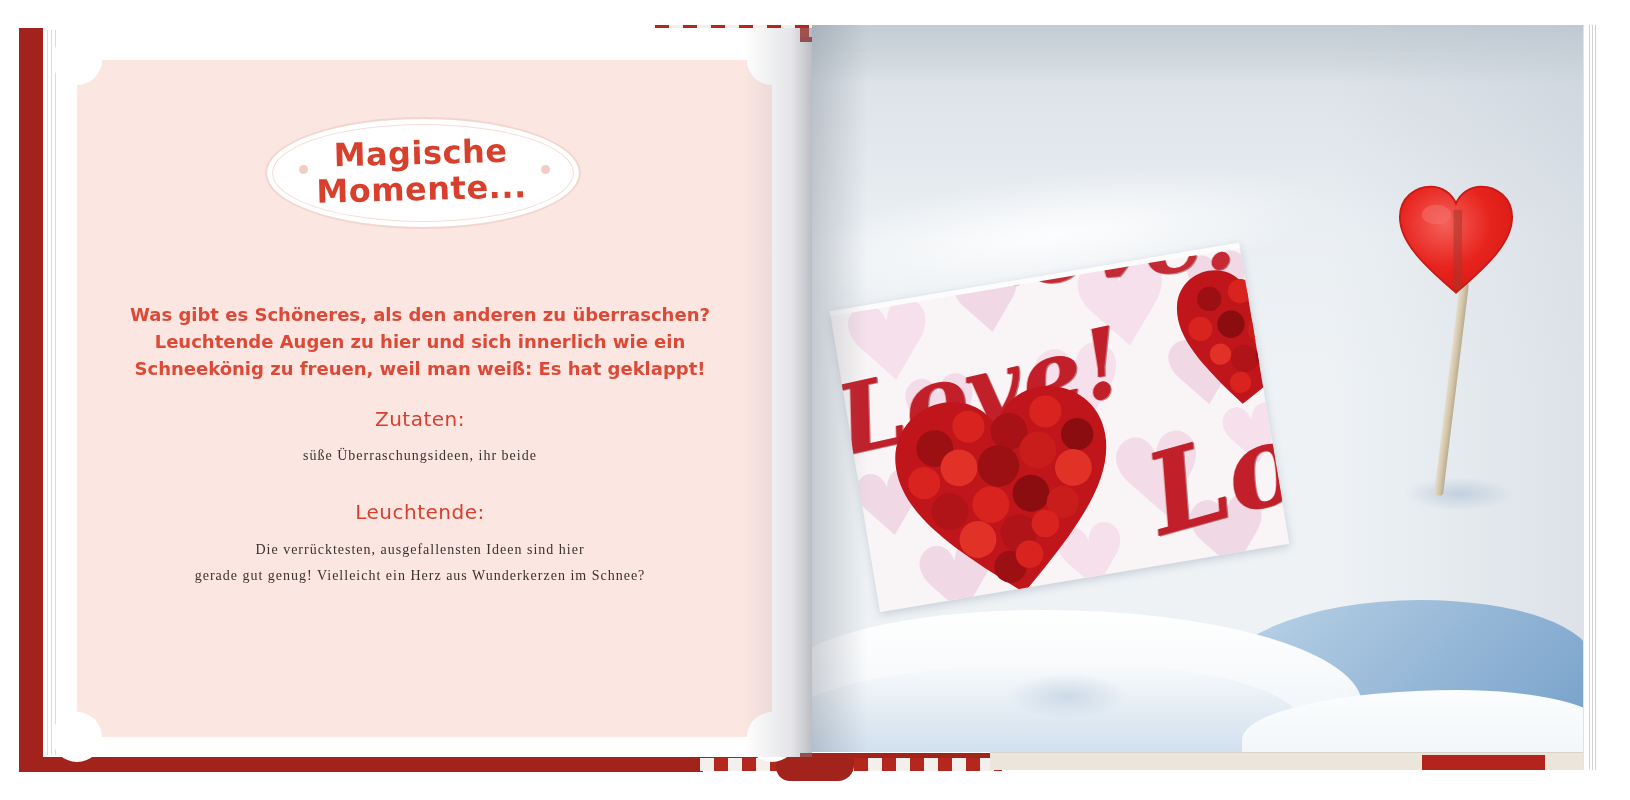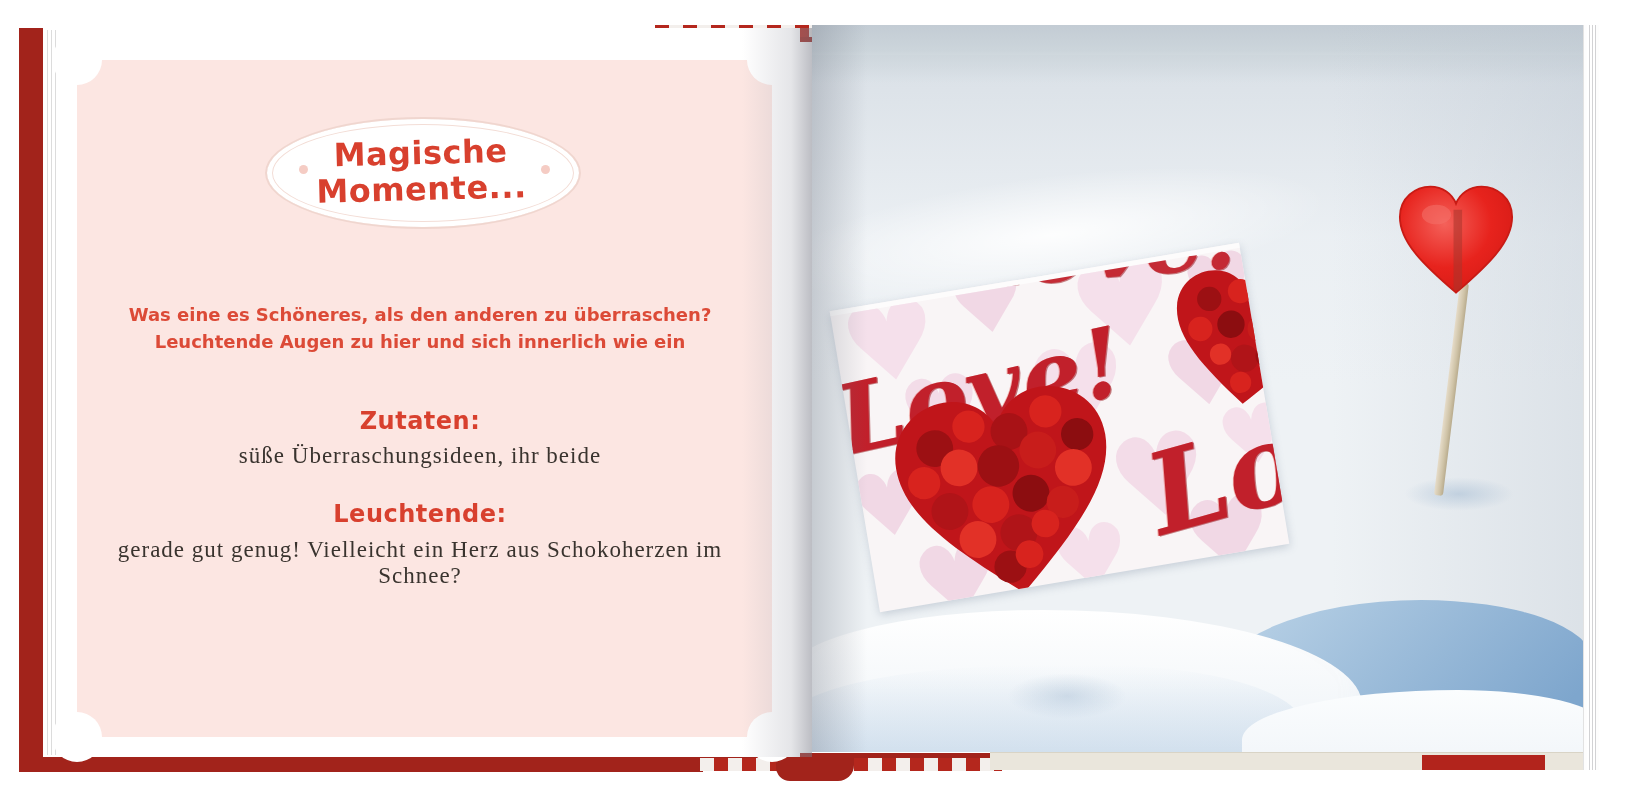--- a/index.html
+++ b/index.html
@@ -37,23 +37,23 @@
       border:2px solid #f0d6cf;box-shadow:inset 0 0 0 5px #ffffff,inset 0 0 0 6px #f3ddd6;}
   .badge-dot{width:9px;height:9px;border-radius:50%;background:#f5ccc4;}
   .badge-dot.l{left:299px;top:165px;} .badge-dot.r{left:541px;top:165px;}
   .badge-text{left:265px;top:117px;width:312px;height:108px;display:flex;flex-direction:column;
       align-items:center;justify-content:center;color:#d8402e;font-weight:700;font-size:32px;
       line-height:36px;text-align:center;letter-spacing:0.5px;transform:rotate(-1.5deg);}
 
   
   .tcol{left:90px;width:660px;text-align:center;}
   .intro{top:301px;color:#dc4a37;font-size:18px;line-height:27px;font-weight:600;}
-  .sec-head{color:#d8402e;font-size:24px;font-weight:700;letter-spacing:0.5px;}
+  .sec-head{color:#d8402e;font-size:20px;font-weight:400;letter-spacing:0.5px;}
   .sec1-head{top:407px;} .sec2-head{top:500px;}
-  .serif{font-family:"Liberation Serif","DejaVu Serif",serif;color:#39332e;font-size:23px;
+  .serif{font-family:"Liberation Serif","DejaVu Serif",serif;color:#39332e;font-size:14px;
       letter-spacing:1px;line-height:26px;}
   .sec1-line{top:443px;} .sec2-lines{top:537px;}
 
   
   .photo{left:812px;top:25px;width:771px;height:727px;overflow:hidden;background:#eef2f5;}
   .photo .abs{position:absolute;}
   .ph-top{left:0;top:0;width:771px;height:58px;
       background:linear-gradient(180deg,#c3ccd4 0%,#ccd5db 45%,rgba(224,230,236,0) 100%);}
   .ph-upper{left:0;top:30px;width:771px;height:330px;
       background:linear-gradient(180deg,rgba(214,221,228,0.85) 0%,rgba(231,236,241,0.45) 55%,rgba(244,247,250,0) 100%);}
@@ -138,30 +138,32 @@
 
   <div class="abs badge"></div>
   <div class="abs badge-dot l"></div>
   <div class="abs badge-dot r"></div>
   <div class="abs badge-text">
     <span>Magische</span>
     <span>Momente...</span>
   </div>
 
   <div class="abs tcol intro">
-    <div>Was eine es Schöneres, als den anderen zu überraschen?</div>
+    <div>Was gibt es Schöneres, als den anderen zu überraschen?</div>
     <div>Leuchtende Augen zu hier und sich innerlich wie ein</div>
+    <div>Schneekönig zu freuen, weil man weiß: Es hat geklappt!</div>
   </div>
 
   <div class="abs tcol sec-head sec1-head">Zutaten:</div>
   <div class="abs tcol serif sec1-line">süße Überraschungsideen, ihr beide</div>
 
   <div class="abs tcol sec-head sec2-head">Leuchtende:</div>
   <div class="abs tcol serif sec2-lines">
-    <div>gerade gut genug! Vielleicht ein Herz aus Schokoherzen im Schnee?</div>
+    <div>Die verrücktesten, ausgefallensten Ideen sind hier</div>
+    <div>gerade gut genug! Vielleicht ein Herz aus Wunderkerzen im Schnee?</div>
   </div>
 
   <div class="abs fold-left"></div>
 
   <div class="abs photo">
     <div class="abs ph-upper"></div>
     <div class="abs ph-top"></div>
     <div class="abs ph-right-dark"></div>
     <div class="abs ph-ridge"></div>
     <div class="abs ph-blue-right"></div>

